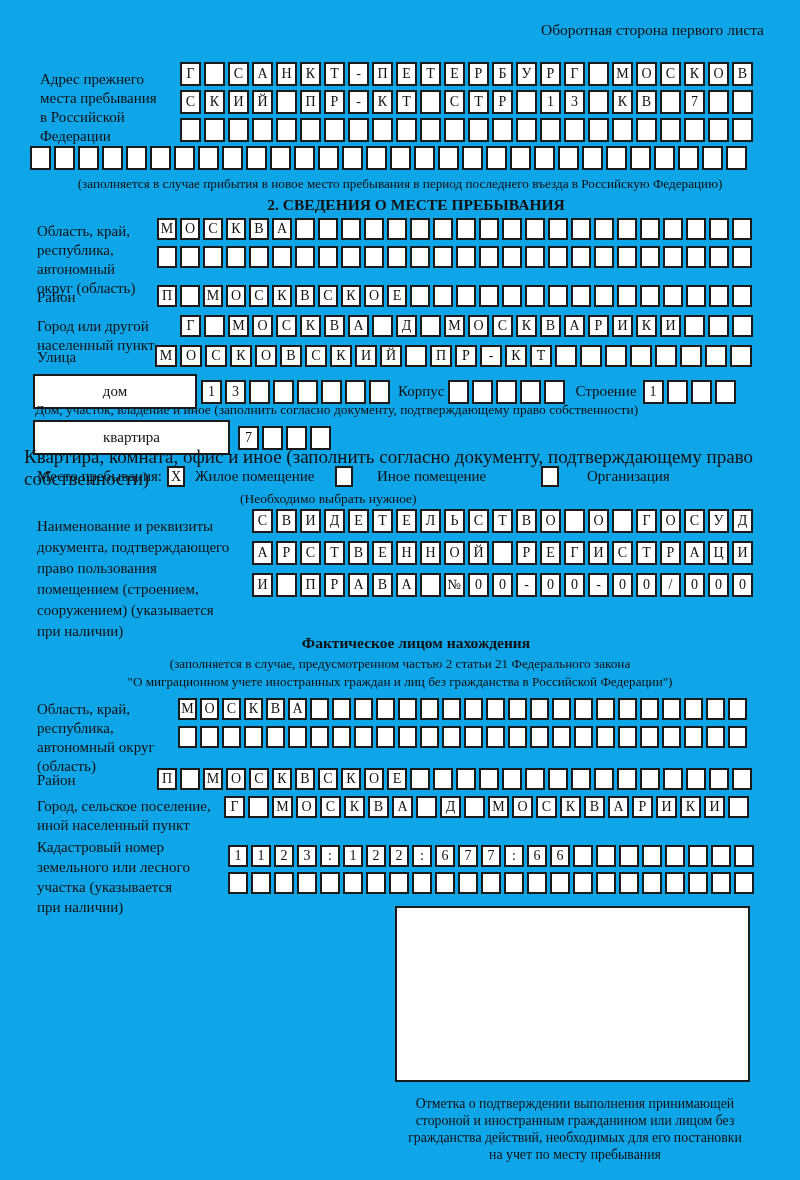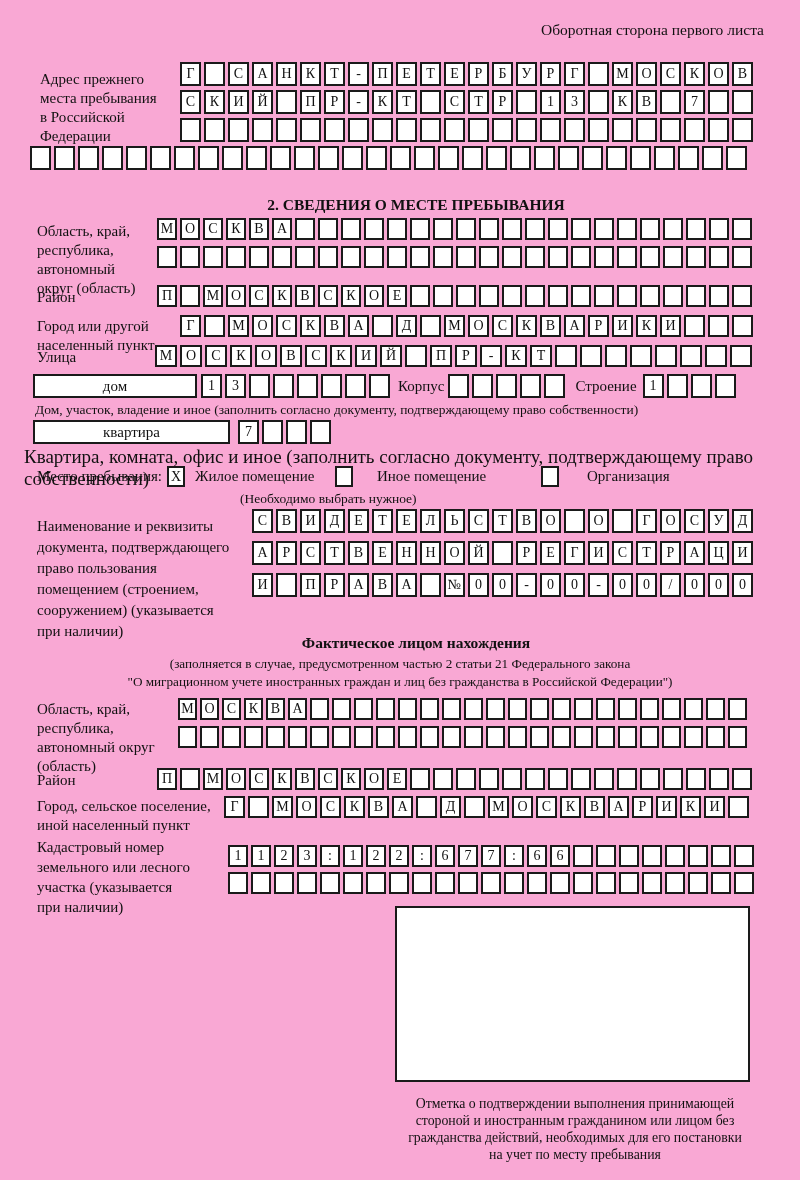--- a/index.html
+++ b/index.html
@@ -1,37 +1,37 @@
 <!DOCTYPE html>
 <html><head>
 <meta charset="utf-8">
 <style>
   html,body{margin:0;padding:0;background:#fff;}
   *{box-sizing:border-box;}
-  .page{position:relative;width:800px;height:1180px;background:#f9a8d4;
+  .page{position:relative;width:800px;height:1180px;background:#0ea5e9;
         font-family:"Liberation Serif","DejaVu Serif",serif;color:#111;overflow:hidden;}
   .abs{position:absolute;}
   .lines{white-space:pre-line;margin-top:6px;}
   .label{position:absolute;font-size:15px;line-height:19px;color:#111;}
   .lh20{line-height:20px;}
   .lh21{line-height:21px;}
   .caption{position:absolute;font-size:13.2px;color:#111;}
   .center{left:0;right:0;text-align:center;}
   .bold{font-weight:bold;margin-left:32px;}
   .cellrow{position:absolute;display:flex;gap:3px;}
   .cell{flex:none;width:21px;height:24px;border:2px solid #1a1a1a;background:#fff;
         display:flex;align-items:center;justify-content:center;
         font-size:14px;line-height:1;color:#111;}
   .cw20 .cell{width:20px;}
   .cw19 .cell{width:19px;}
   .cw22 .cell{width:22px;}
   .h22 .cell{height:22px;}
   .flexrow{position:absolute;display:flex;align-items:center;font-size:15px;white-space:nowrap;}
   .inlinecells{display:flex;gap:3px;}
-  .bigbox{flex:none;height:24px;border:2px solid #1a1a1a;display:flex;
+  .bigbox{flex:none;height:35px;border:2px solid #1a1a1a;display:flex;
           align-items:center;justify-content:center;font-size:15px;background:#fff;}
   .cb{flex:none;width:18px;height:21px;border:2px solid #1a1a1a;display:flex;
       align-items:center;justify-content:center;font-size:14px;background:#fff;}
   .stampbox{position:absolute;border:2px solid #1a1a1a;background:#fff;}
 </style>
 </head>
 <body>
 
 <div class="page">
 
@@ -144,20 +144,21 @@
       <div class="cell"></div>
       <div class="cell"></div>
       <div class="cell"></div>
       <div class="cell"></div>
       <div class="cell"></div>
       <div class="cell"></div>
       <div class="cell"></div>
       <div class="cell"></div>
       <div class="cell"></div>
     </div>
+  <div class="caption center" style="top:176px;">(заполняется в случае прибытия в новое место пребывания в период последнего въезда в Российскую Федерацию)</div>
 
   <div class="abs center bold" style="top:196px;font-size:15.5px;text-align:center;">2. СВЕДЕНИЯ О МЕСТЕ ПРЕБЫВАНИЯ</div>
 
   <div class="label lines" style="left:37px;top:216px;">Область, край,
 республика,
 автономный
 округ (область)</div>
   <div class="cellrow cw20 h22" style="left:157px;top:218px;">
       <div class="cell">М</div>
       <div class="cell">О</div>

